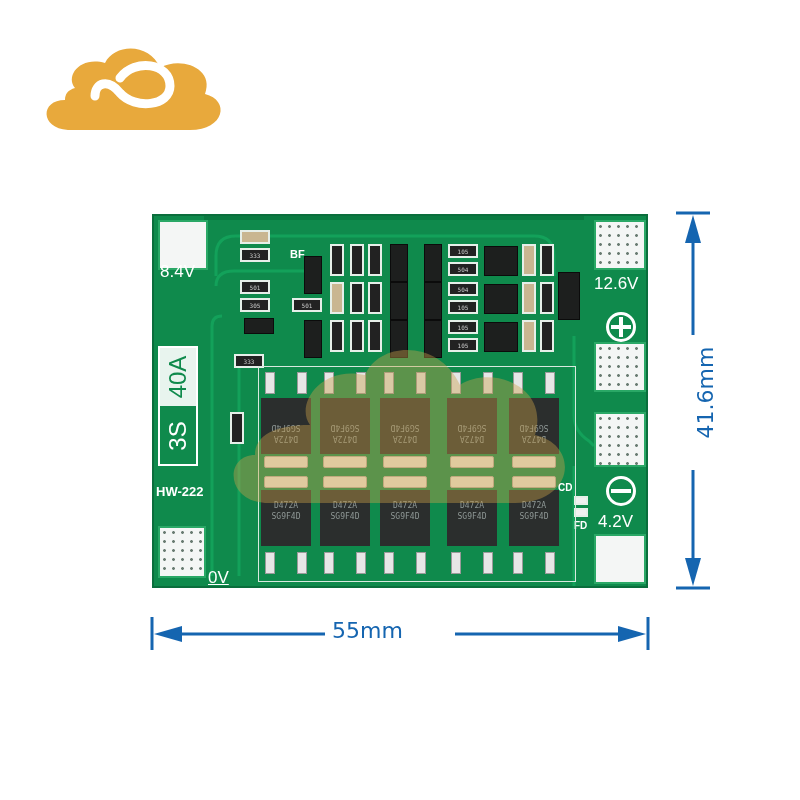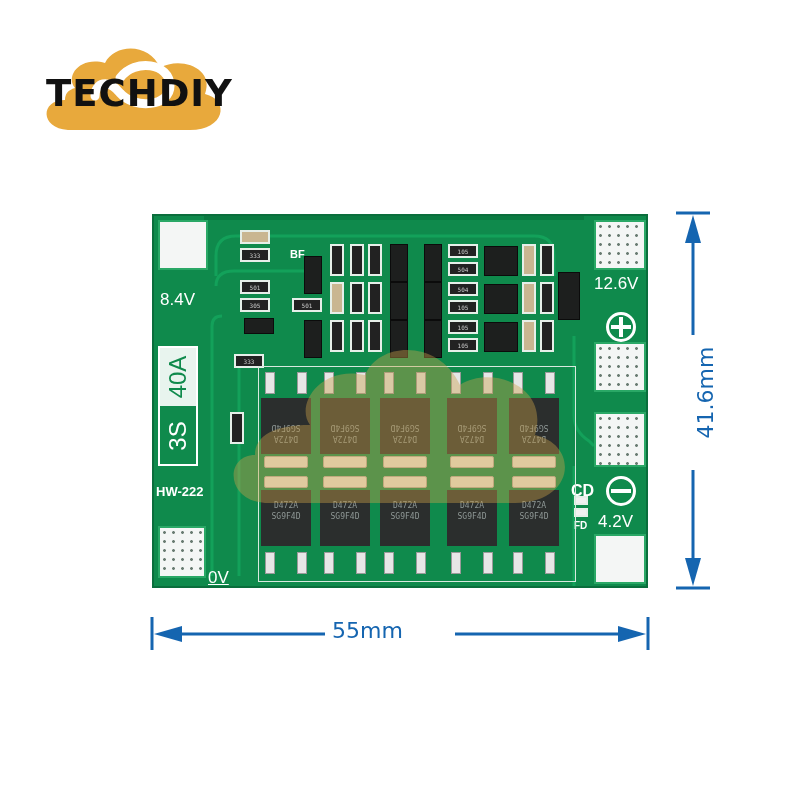--- a/index.html
+++ b/index.html
@@ -46,39 +46,38 @@
   .dim-v-label { position: absolute; left: 655px; top: 380px; font-family: "DejaVu Sans", sans-serif; font-size: 22px; color: #1565b0; transform: rotate(-90deg); transform-origin: center; width: 100px; text-align: center; }
 </style>
 </head>
 <body>
 
 <div class="logo">
   <svg class="logo-cloud" viewBox="0 0 230 100" width="230" height="100">
     <path d="M45,62 C20,62 20,90 48,92 L170,92 C205,92 210,62 185,56 C195,30 160,18 140,30 C130,5 95,5 85,25 C60,18 45,38 55,50 C48,52 45,56 45,62 Z" fill="#E8A93C"></path>
     <path d="M100,40 C115,20 150,25 150,48 C150,68 115,72 100,55 C88,40 75,45 75,58" fill="none" stroke="#ffffff" stroke-width="9" stroke-linecap="round"></path>
   </svg>
-  <div class="logo-text">TECHDIY</div>
 </div>
 
 <div class="pcb">
   <div class="pcb-inner">
     <svg class="trace-svg" width="496" height="374">
       <g fill="none" stroke="#13a15a" stroke-width="3">
         <path d="M62,60 L62,40 Q62,20 82,20 L380,20 Q400,20 400,40 L400,60"></path>
         <path d="M62,70 Q62,55 80,55 L160,55"></path>
         <path d="M58,360 L58,110 Q58,100 68,100"></path>
         <path d="M420,120 L420,200 Q420,215 435,225 L440,230"></path>
         <path d="M420,250 L420,370"></path>
         <path d="M85,150 L85,360"></path>
       </g>
       <rect x="50" y="0" width="380" height="4" fill="#0a7a41"></rect>
     </svg>
 
     <div class="pad" style="left:4px;top:4px;width:50px;height:50px;"></div>
-    <div class="pad-label" style="left:6px;top:74px;">8.4V</div>
+    <div class="pad-label" style="left:6px;top:46px;">8.4V</div>
 
     <div class="pad dotted" style="left:440px;top:4px;width:52px;height:50px;"></div>
     <div class="pad-label" style="left:440px;top:58px;">12.6V</div>
 
     <div class="symbol" style="left:452px;top:96px;">
         <div class="h"></div>
         <div class="v"></div>
       </div>
 
     <div class="pad dotted" style="left:440px;top:126px;width:52px;height:50px;"></div>
@@ -98,21 +97,21 @@
       <div class="rating-40a">
           <span class="rot">40A</span>
         </div>
       <div class="rating-3s">
           <span class="rot">3S</span>
         </div>
     </div>
     <div class="silk-text" style="left:2px;top:268px;font-size:13px;">HW-222</div>
 
     <div class="silk-text" style="left:136px;top:32px;font-size:11px;">BF</div>
-    <div class="silk-text" style="left:417px;top:266px;font-size:16px;">CD</div>
+    <div class="silk-text" style="left:404px;top:266px;font-size:10px;">CD</div>
     <div class="silk-text" style="left:420px;top:304px;font-size:10px;">FD</div>
     <div class="smd led" style="left:420px;top:280px;width:14px;height:9px;"></div>
     <div class="smd led" style="left:420px;top:292px;width:14px;height:9px;"></div>
 
     <div class="smd cap" style="left:86px;top:14px;width:30px;height:14px;"></div>
     <div class="smd" style="left:86px;top:32px;width:30px;height:14px;">
         <span>333</span>
       </div>
     <div class="smd" style="left:86px;top:64px;width:30px;height:14px;">
         <span>501</span>

